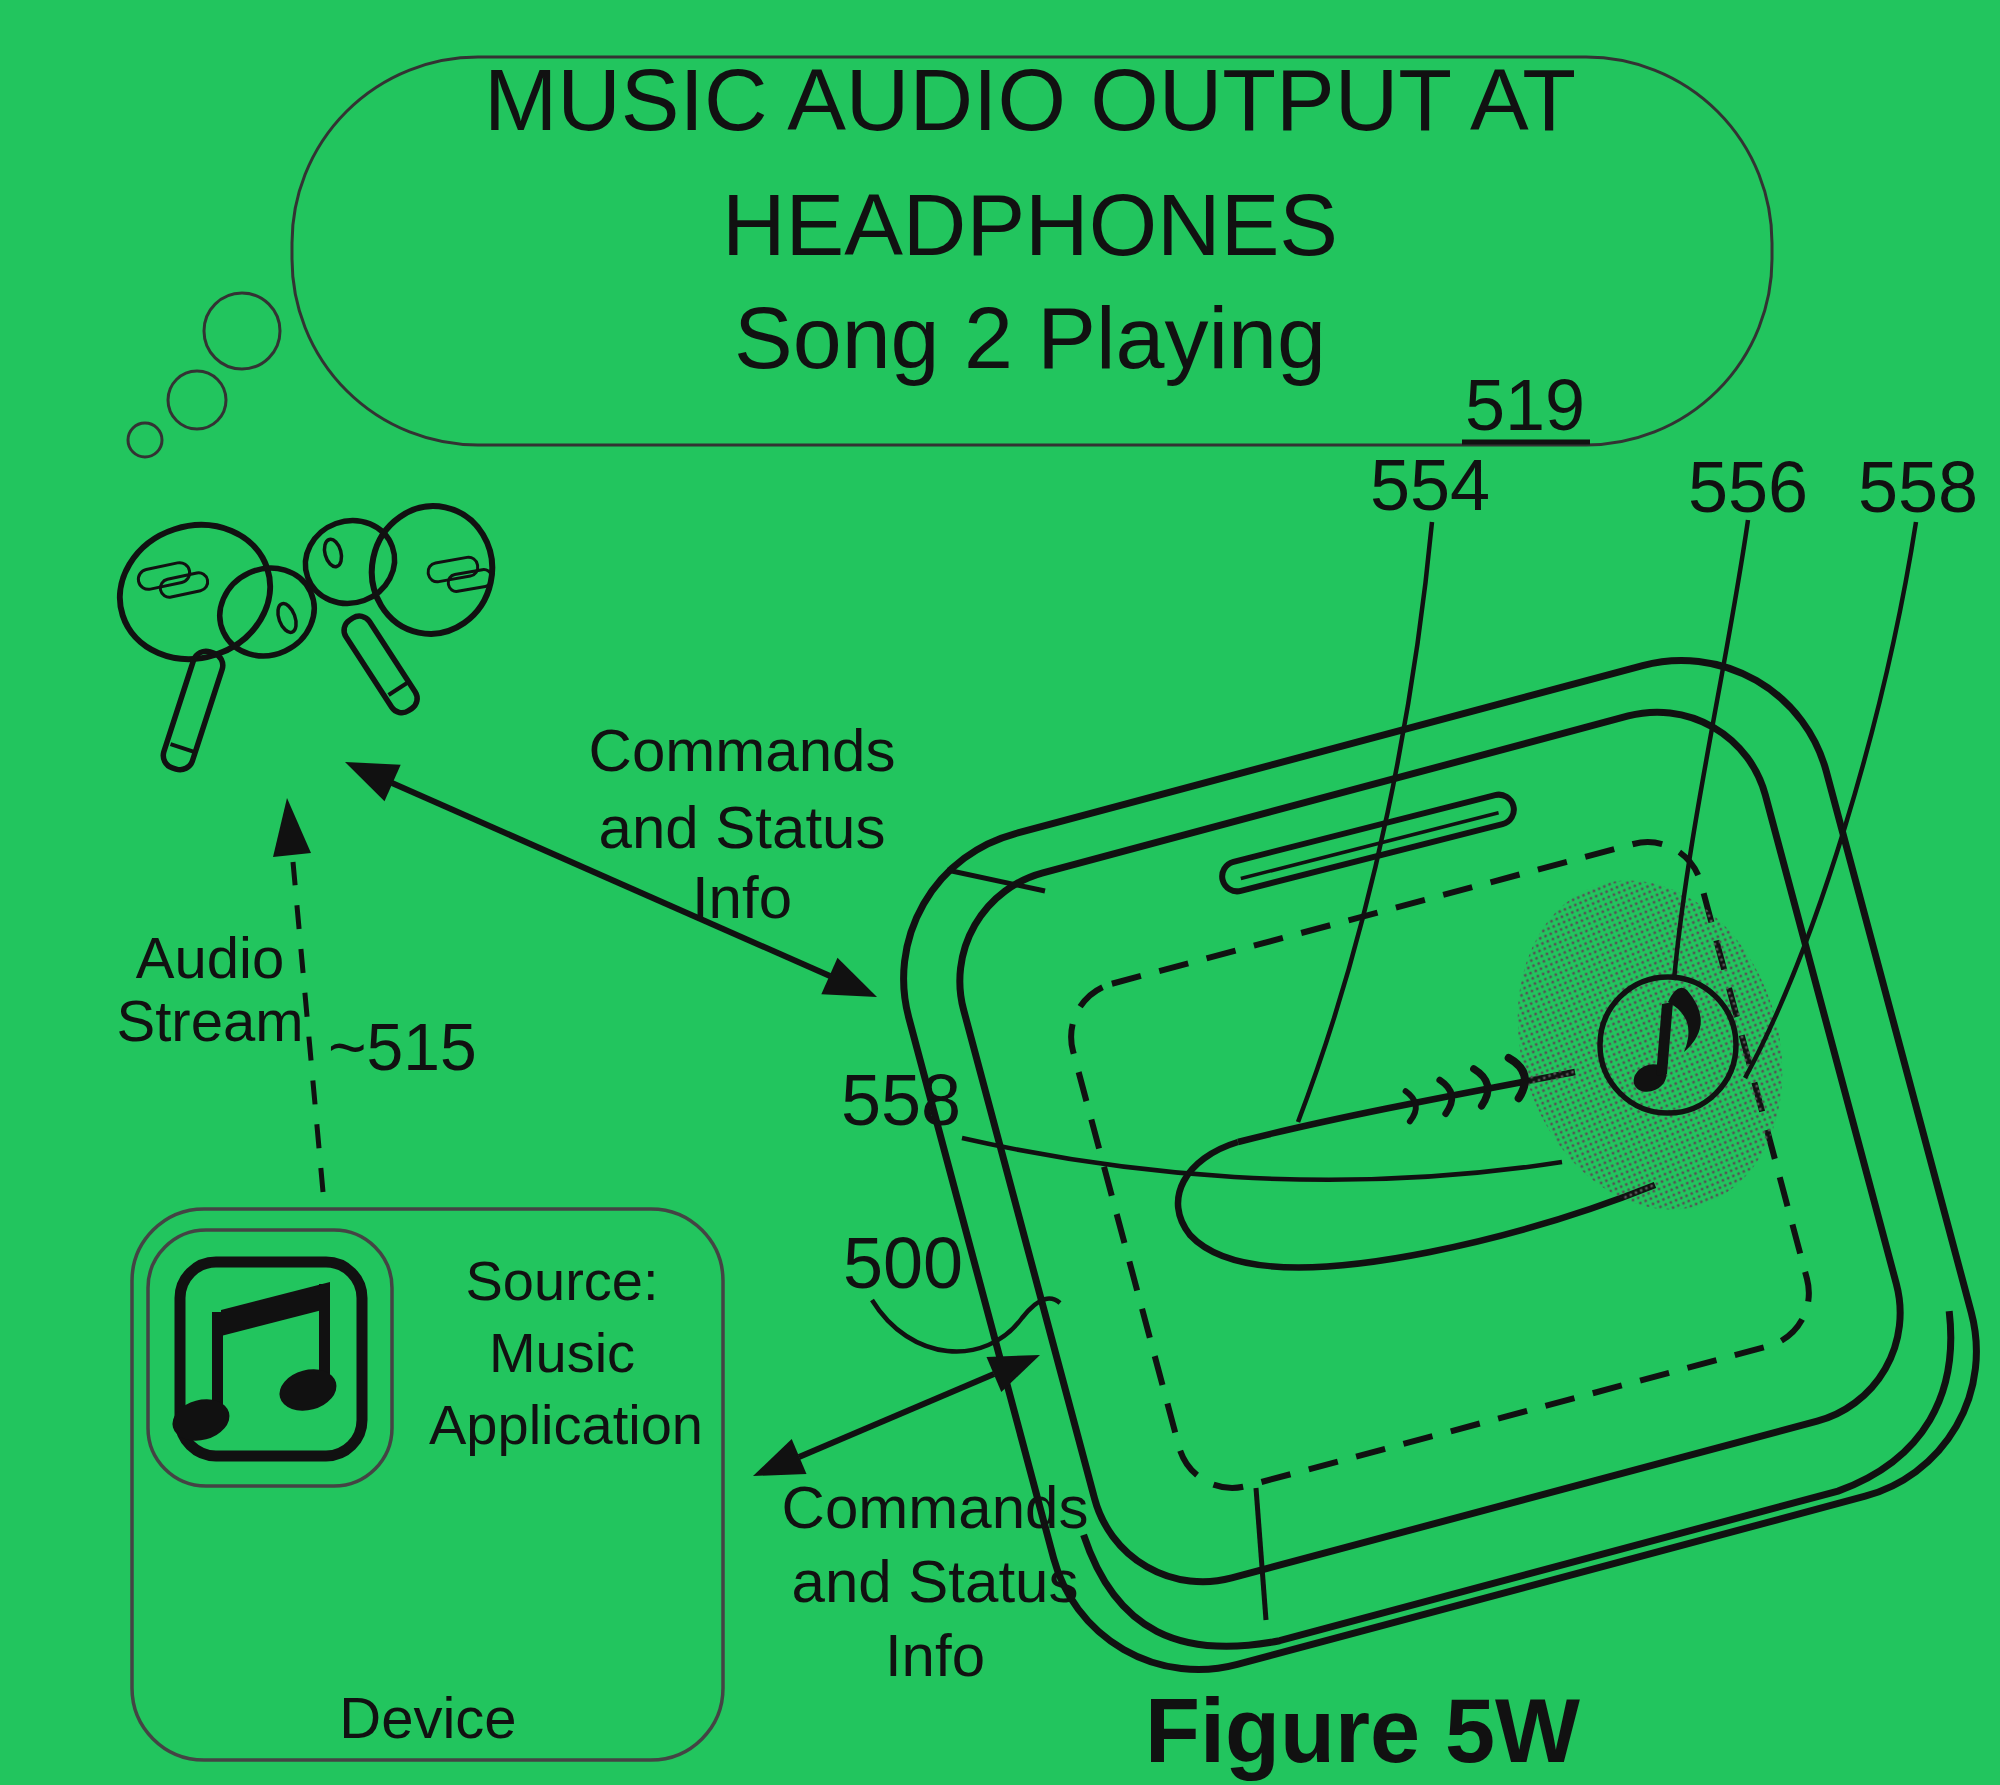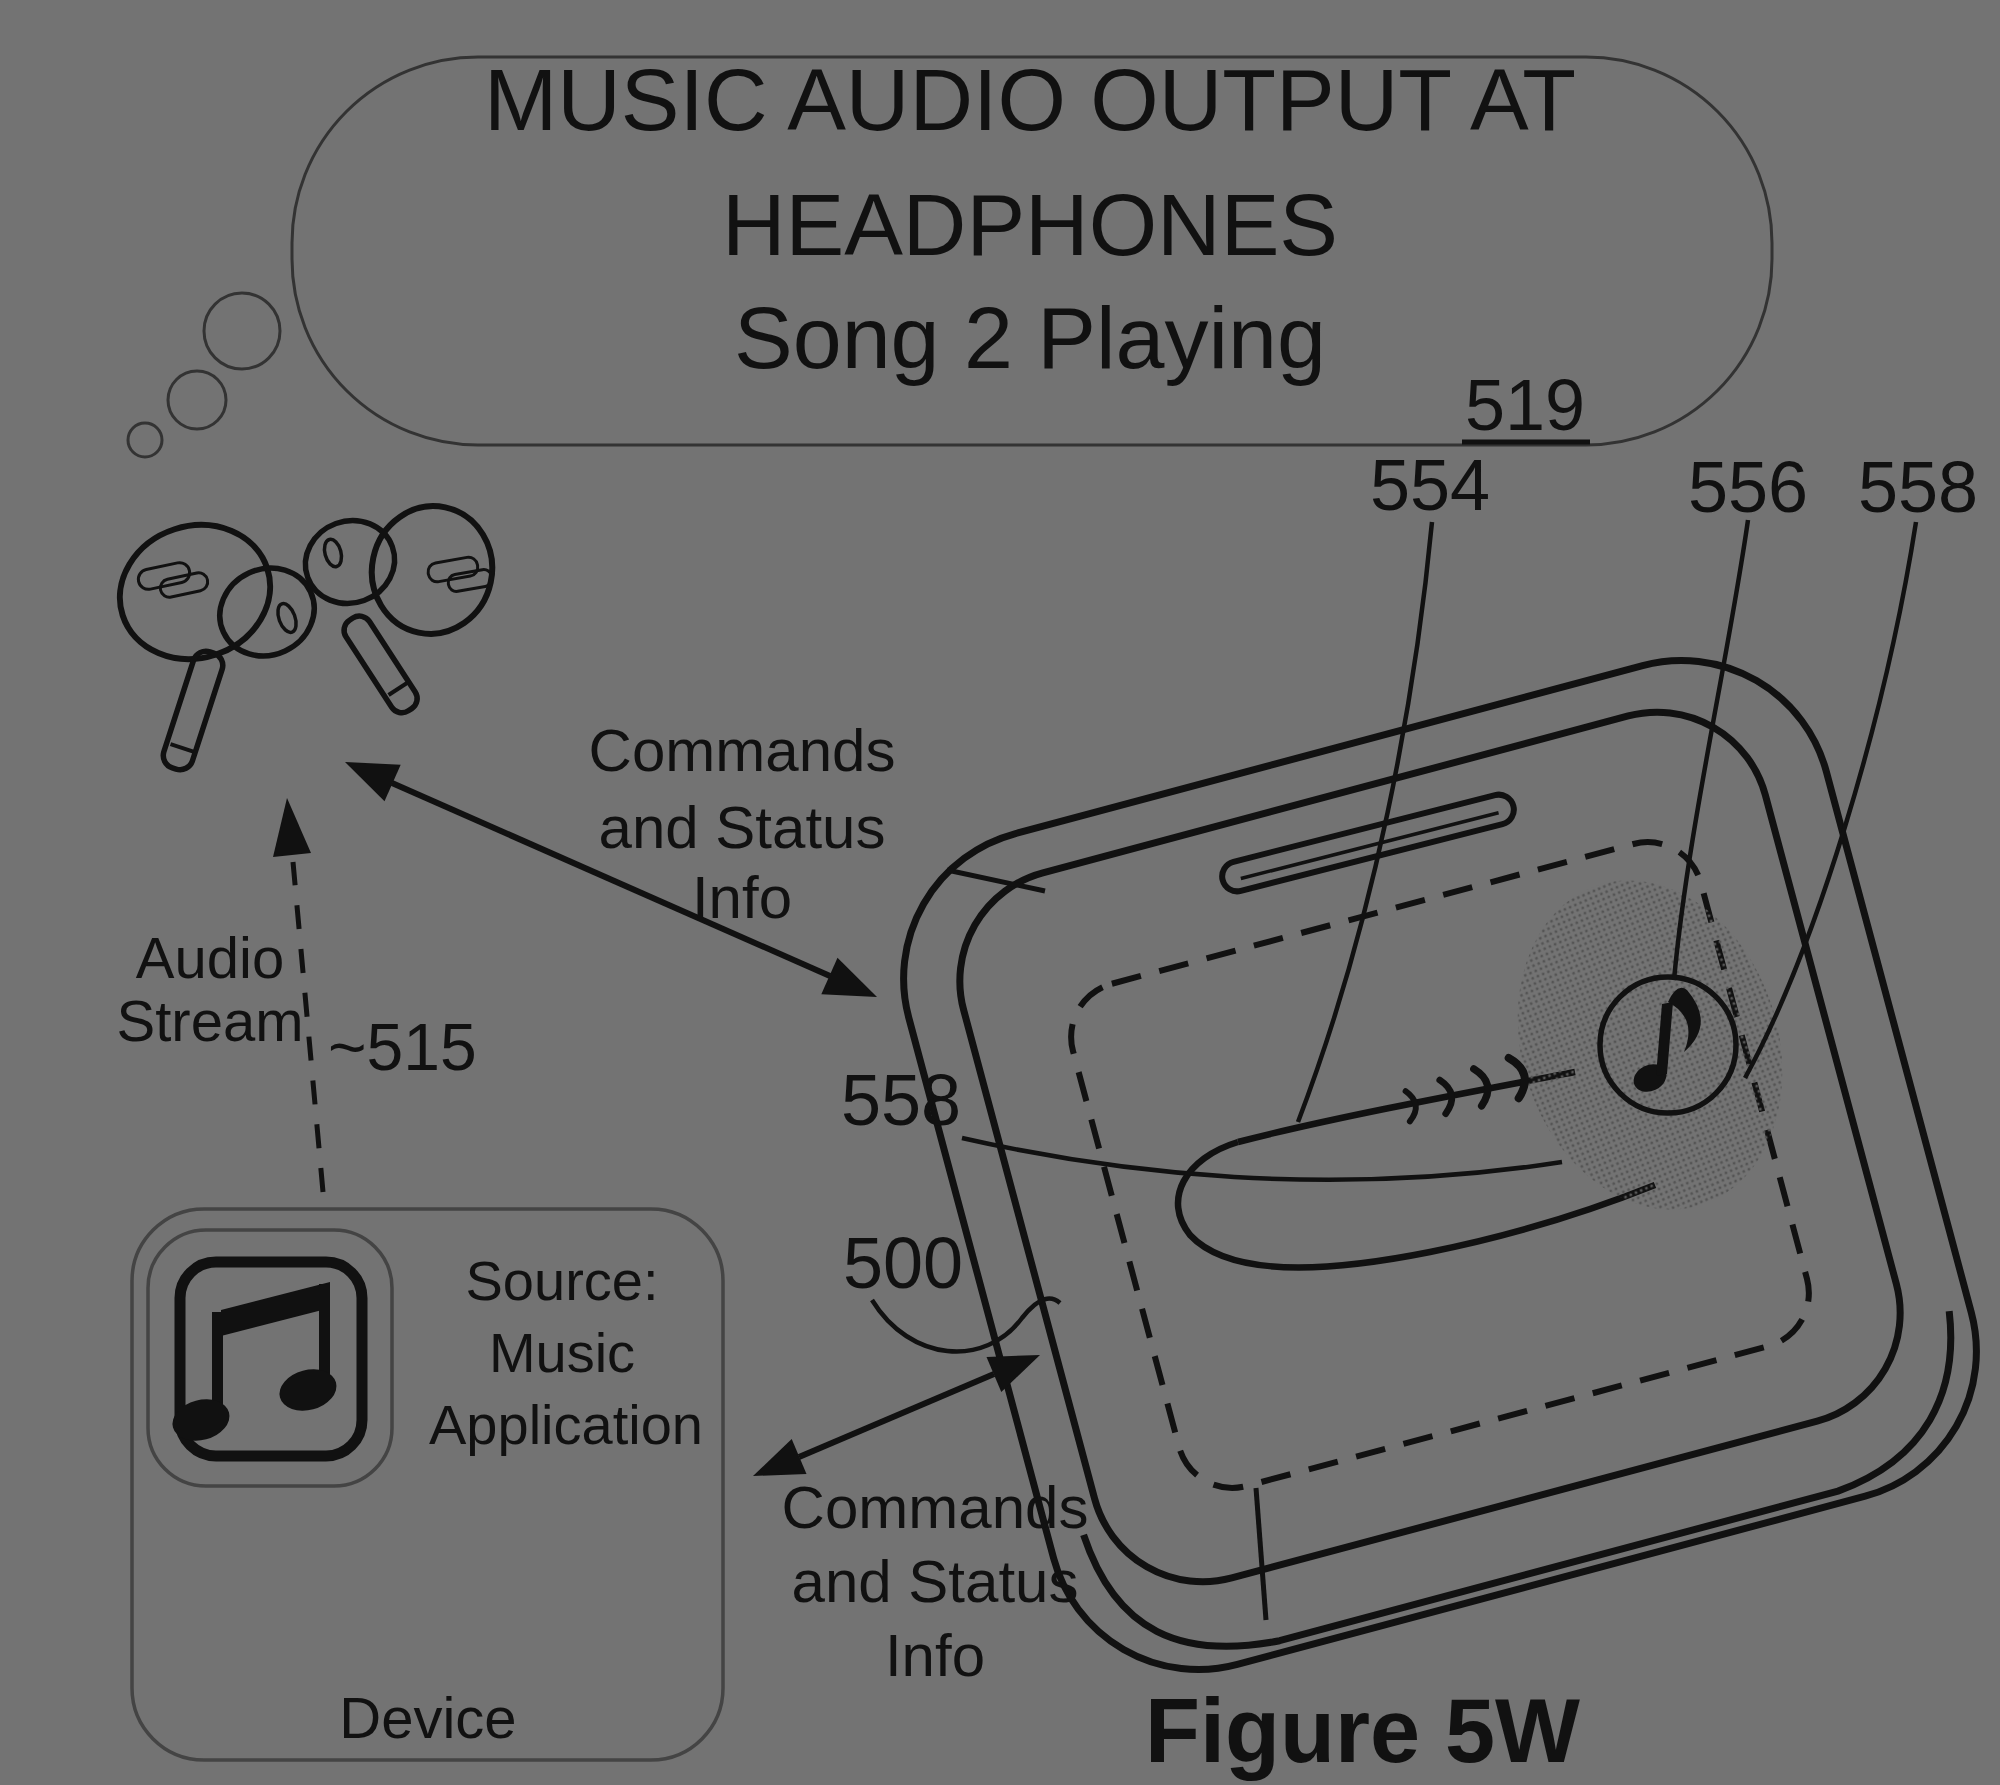--- a/index.html
+++ b/index.html
@@ -1,16 +1,16 @@
 <!DOCTYPE html>
 <html><head>
 <meta charset="utf-8">
 <style>
   html,body{margin:0;padding:0;background:#ffffff;}
-  .stage{position:relative;width:2000px;height:1785px;background:#737373;overflow:hidden;
+  .stage{position:relative;width:2000px;height:1785px;background:#22c55e;overflow:hidden;
          font-family:"Liberation Sans", sans-serif;}
   svg{position:absolute;left:0;top:0;}
   text{fill:#111111;font-family:"Liberation Sans", sans-serif;}
   .ref{font-size:72px;}
   .lbl{font-size:60px;}
 </style>
 </head>
 <body>
 
 <div class="stage">

